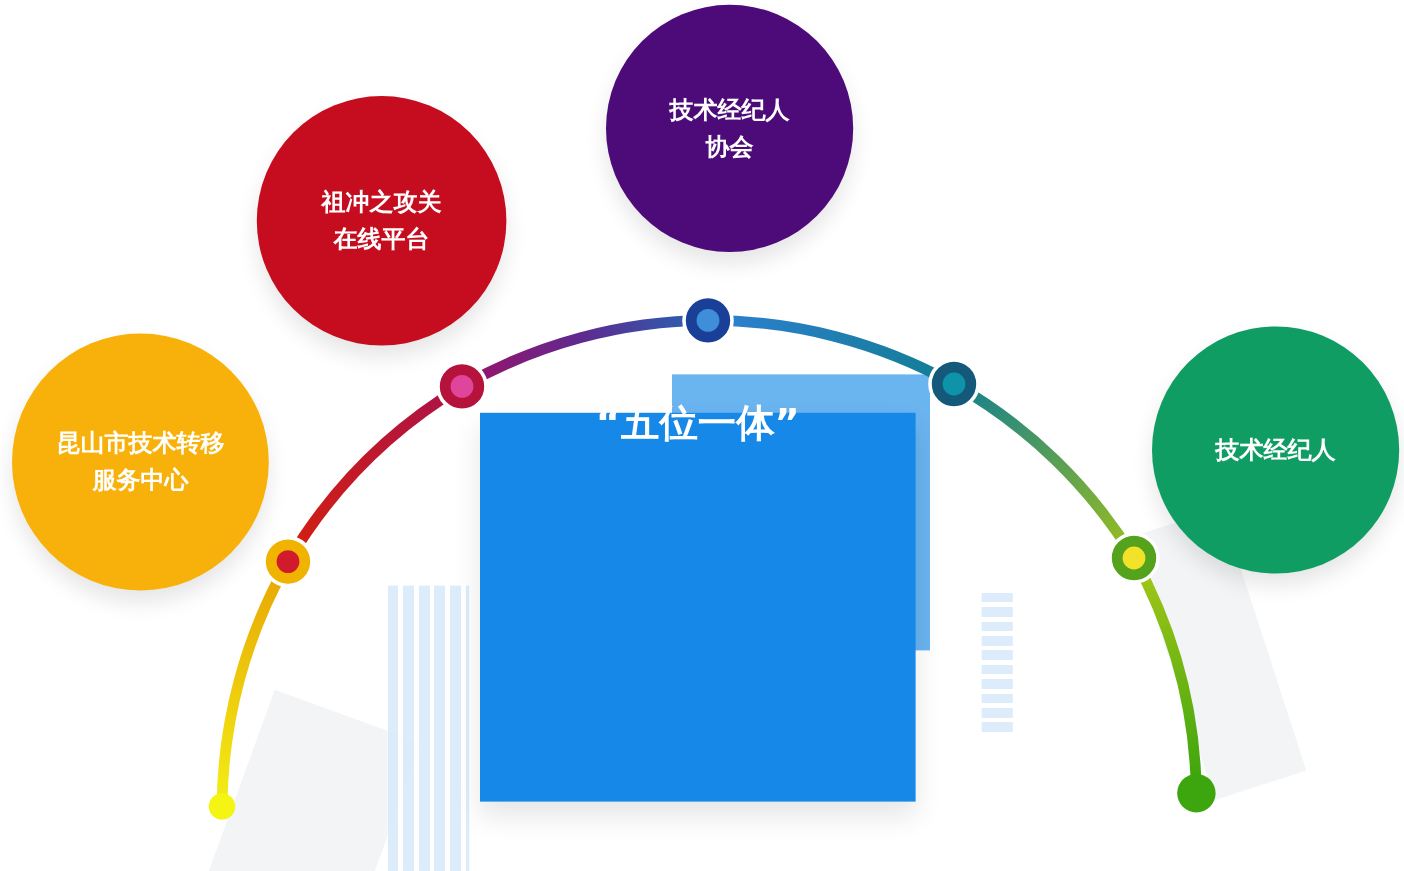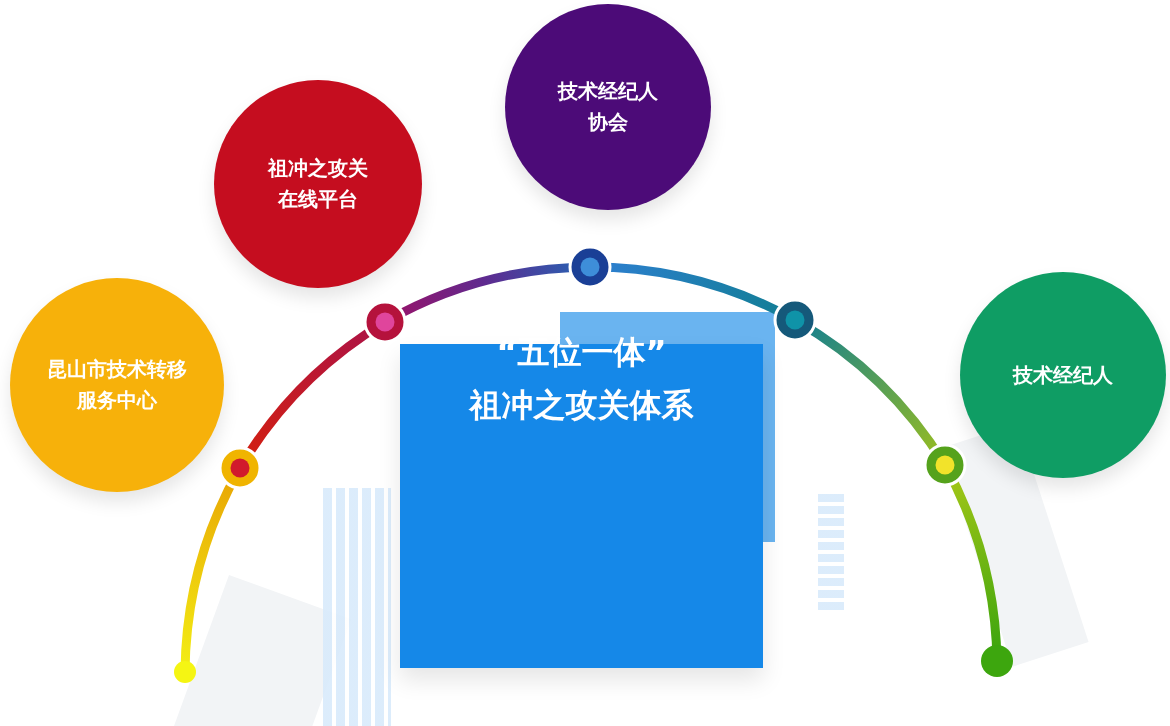--- a/index.html
+++ b/index.html
@@ -66,21 +66,20 @@
   <div class="wedge wedge-left"></div>
   <div class="wedge wedge-right"></div>
   <div class="building-a"></div>
   <div class="building-b"></div>
 
   <div class="backdrop-square"></div>
 
   <div class="center-box">
     <div class="txt">
       <div>“五位一体”</div>
-      <div>祖冲之攻关体系</div>
     </div>
   </div>
 
   <svg class="arc-svg" viewBox="0 0 1170 726" aria-hidden="true">
     <defs>
       <linearGradient id="g0" gradientUnits="userSpaceOnUse" x1="185" y1="672" x2="240" y2="468">
         <stop offset="0" stop-color="#f3ee15"></stop>
           <stop offset="1" stop-color="#e8a303"></stop>
       </linearGradient>
       <linearGradient id="g1" gradientUnits="userSpaceOnUse" x1="240" y1="468" x2="385" y2="322">

